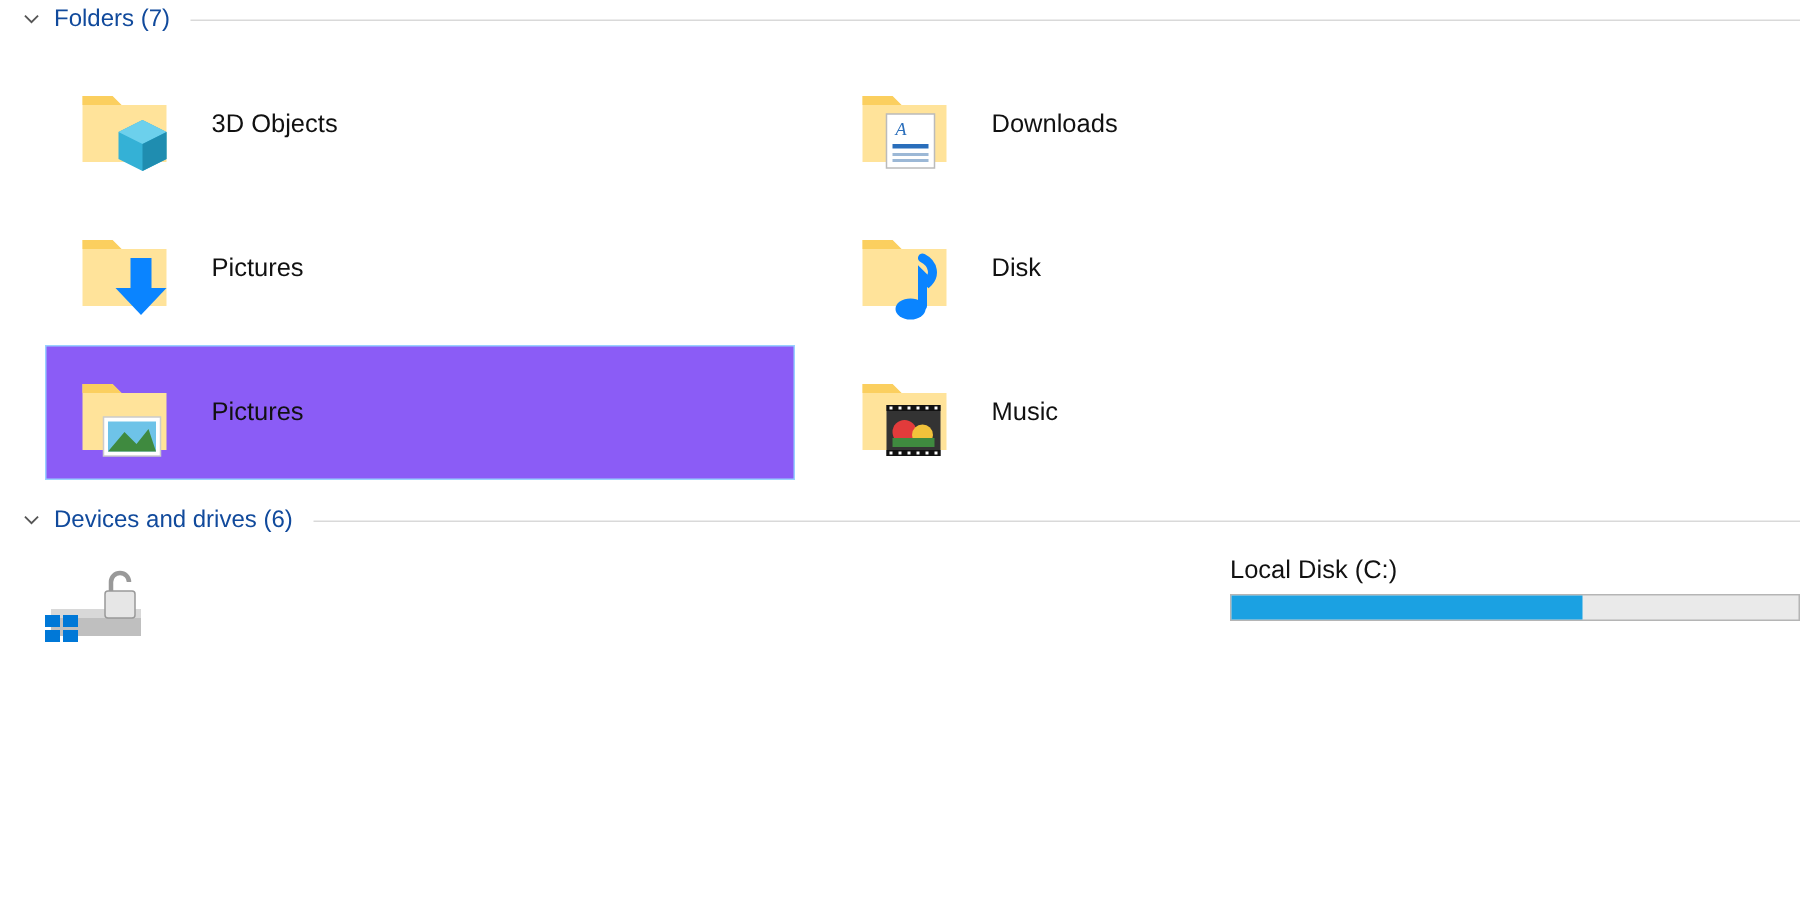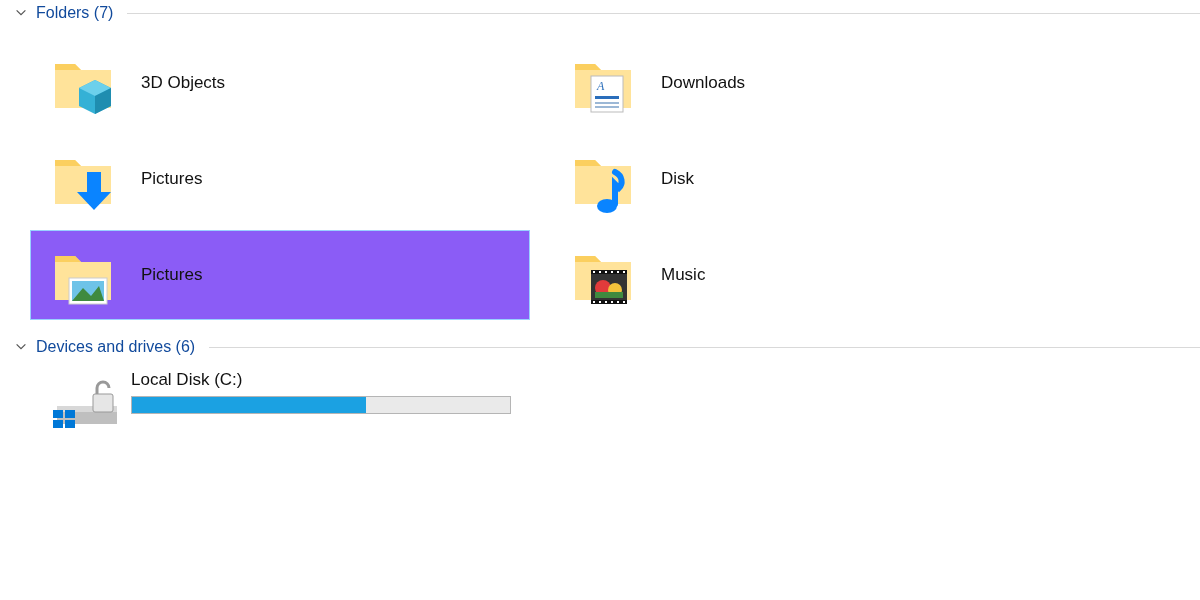--- a/index.html
+++ b/index.html
@@ -68,22 +68,23 @@
   }
   .folder-label {
     font-size: 17px;
     color: #111;
   }
   
   .folder-svg { position: absolute; inset: 0; }
   .drive-row {
     display: flex;
     align-items: flex-start;
-    padding-left: 53px;
+    padding-left: 30px;
     padding-top: 10px;
+    justify-content: space-between;
   }
   .drive-icon-wrap {
     width: 72px;
     height: 60px;
     position: relative;
     flex: 0 0 auto;
     margin-right: 6px;
   }
   .drive-info { display: flex; flex-direction: column; }
   .drive-label { font-size: 17px; color: #111; margin-bottom: 6px; }

